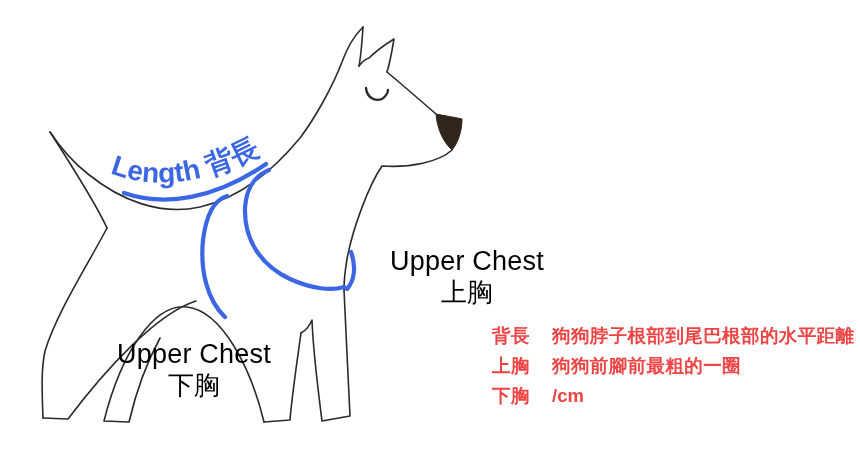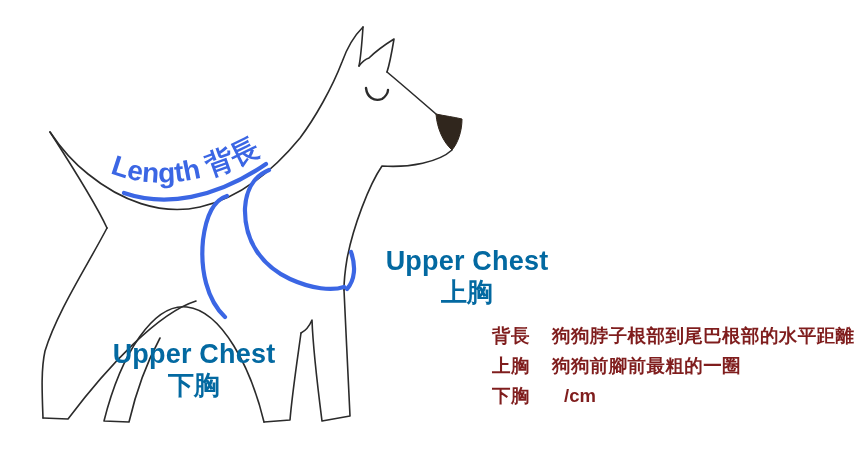--- a/index.html
+++ b/index.html
@@ -2,32 +2,32 @@
 <html><head>
 <meta charset="utf-8">
 <style>
   html,body{margin:0;padding:0;background:#fff;}
   .canvas{
     position:relative;width:860px;height:450px;background:#ffffff;
     font-family:"Liberation Sans", sans-serif;overflow:hidden;
   }
   svg.illu{position:absolute;left:0;top:0;}
   .blue-label{
-    position:absolute;color:#0369a1;font-weight:700;text-align:center;
+    position:absolute;color:#000000;font-weight:400;text-align:center;
     line-height:1.12;
   }
   .blue-label .en{display:block;font-size:27px;letter-spacing:0.2px;}
   .blue-label .zh{display:block;font-size:26px;margin-top:2px;}
   .legend{
-    position:absolute;left:492px;top:321px;color:#7f1d1d;font-weight:700;
+    position:absolute;left:492px;top:321px;color:#ef4444;font-weight:700;
     font-size:18.5px;letter-spacing:0.4px;
   }
   .legend .row{display:flex;line-height:30px;white-space:nowrap;}
   .legend .term{display:inline-block;min-width:60px;}
-  .legend .suffix{margin-left:12px;letter-spacing:0;}
+  .legend .suffix{margin-left:0;letter-spacing:0;}
   .curve-text{font-family:"Liberation Sans", sans-serif;font-weight:700;font-size:28px;fill:#3b66e4;}
 </style>
 </head>
 <body>
 
 <div class="canvas">
 
   <svg class="illu" width="860" height="450" viewBox="0 0 860 450">
     <defs>
       <path id="lenPath" d="M110,173 C152,190 212,187 282,141"></path>

